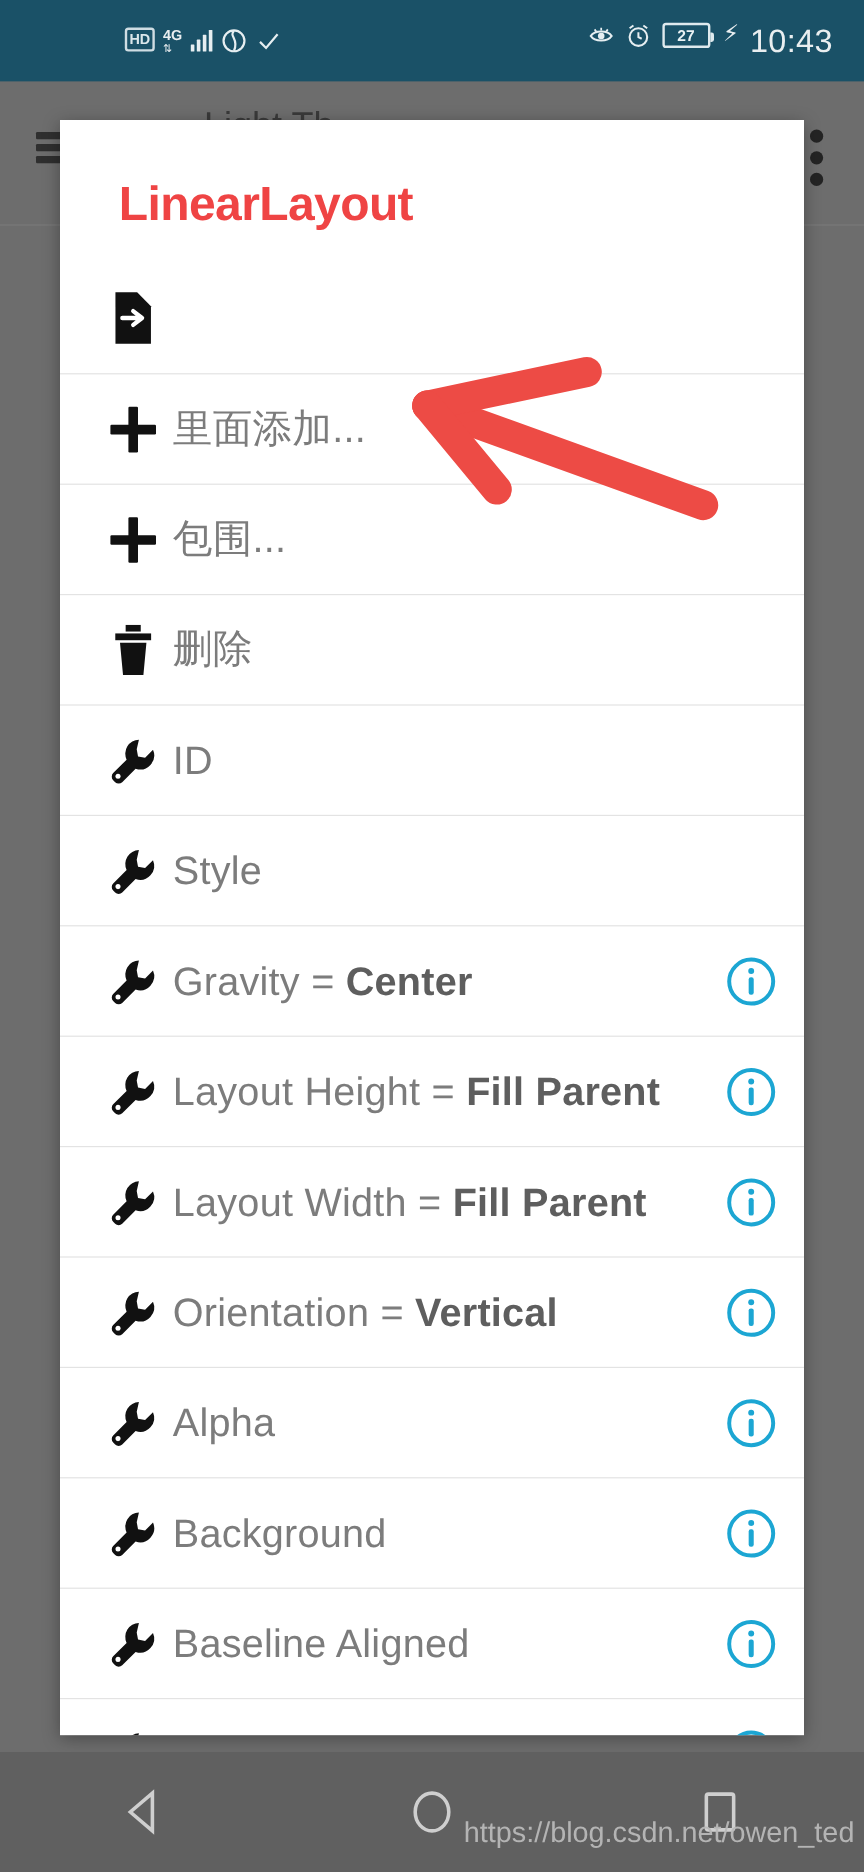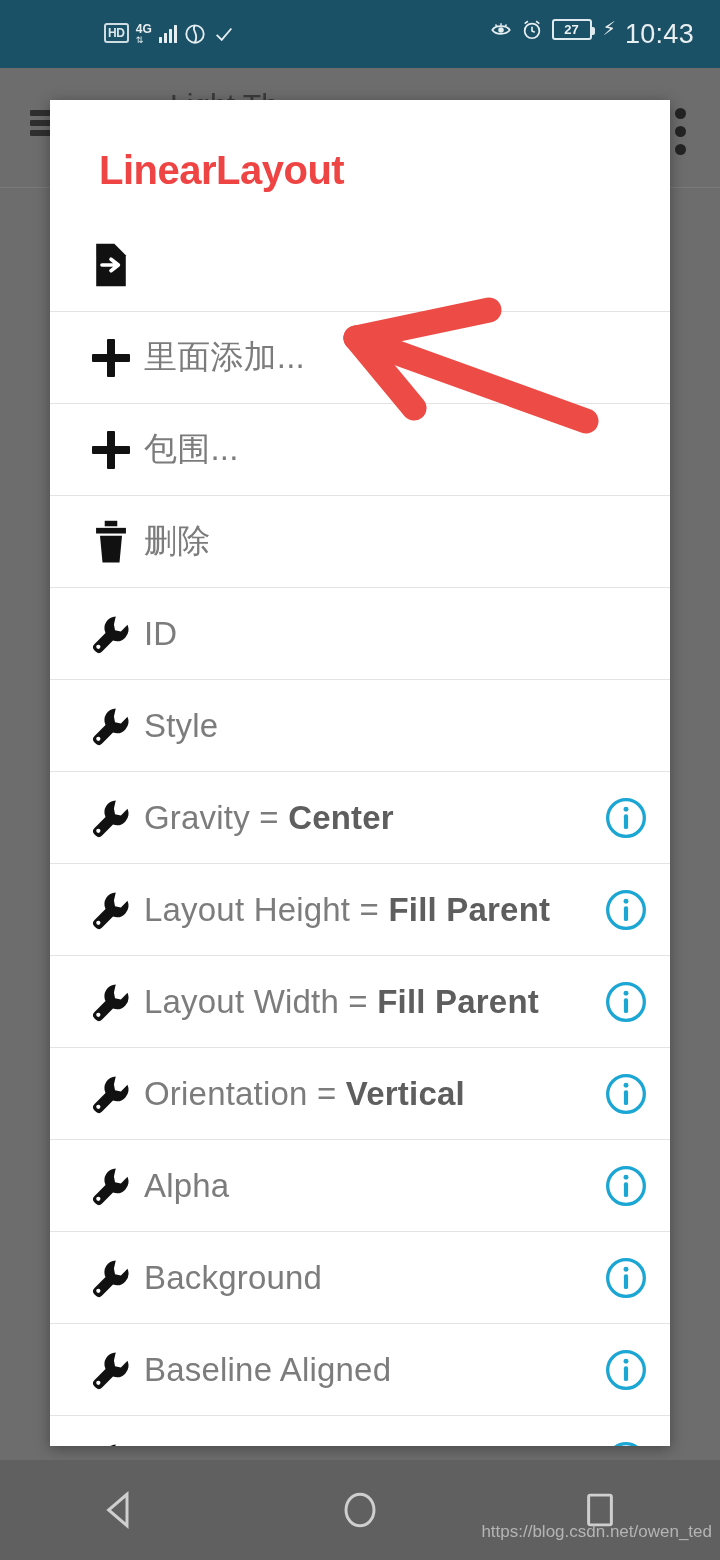--- a/index.html
+++ b/index.html
@@ -117,21 +117,21 @@
 
   
   .navbar{
     position:absolute; bottom:0; left:0; width:720px; height:100px;
     background:#606060;
     display:flex; align-items:center; justify-content:space-around;
   }
   .nav-btn{ width:120px; height:100px; display:flex; align-items:center; justify-content:center; }
   .watermark{
     position:absolute; right:8px; bottom:18px;
-    font-size:17px; color:#b9b9b9; opacity:.95; white-space:nowrap;
+    font-size:24px; color:#b9b9b9; opacity:.95; white-space:nowrap;
   }
 </style>
 </head>
 <body>
 
 <div class="screen">
 
   <div class="statusbar">
     <div class="sb-left">
       <span class="hd-badge">HD</span>

